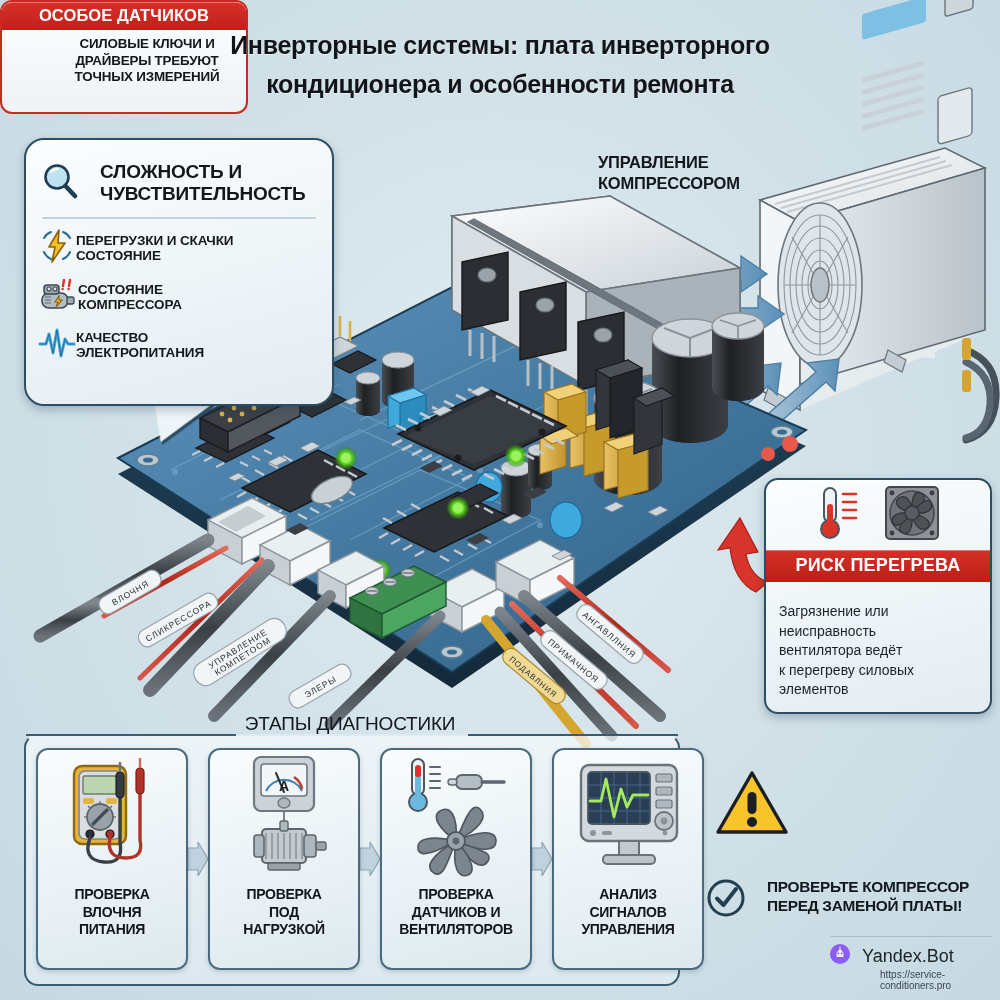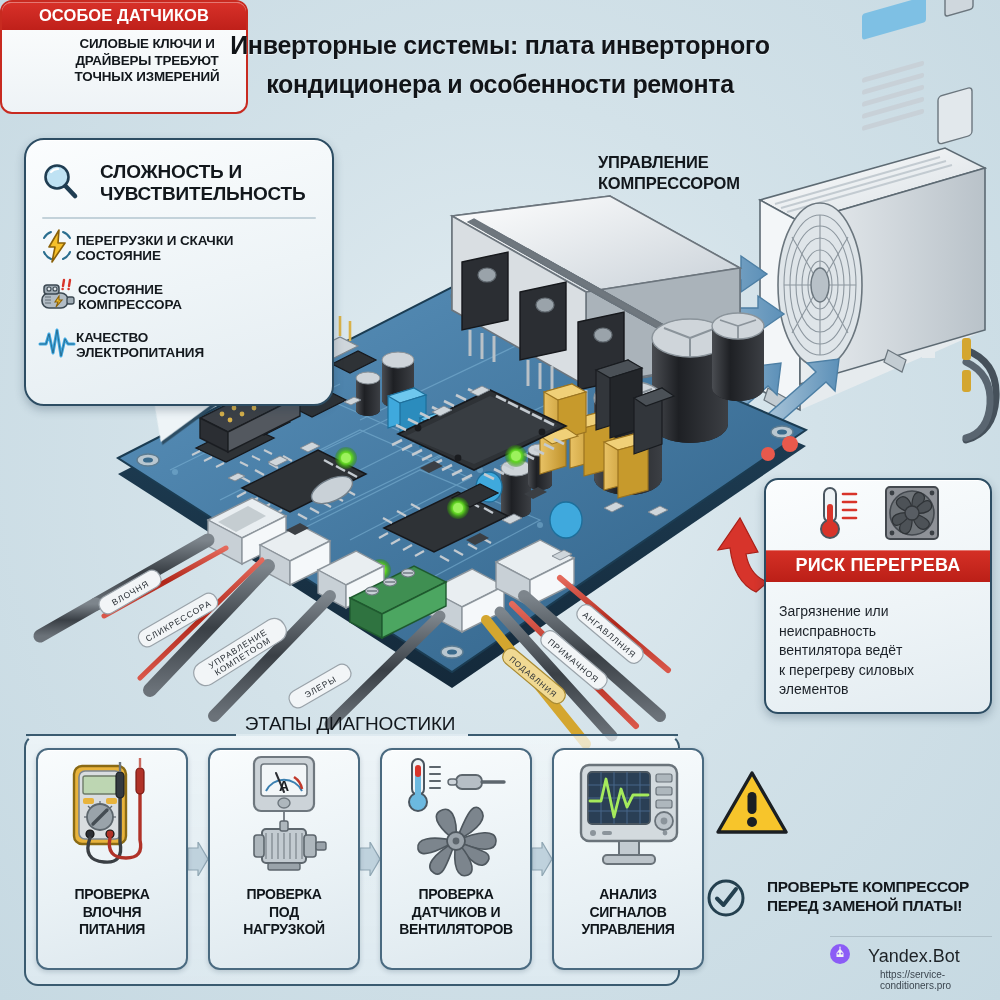--- a/index.html
+++ b/index.html
@@ -80,21 +80,21 @@
   }
   #warn-tri{position:absolute;left:716px;top:770px;width:72px;height:66px;}
 
   
   #checktip{position:absolute;left:706px;top:878px;display:flex;align-items:flex-start;gap:21px;}
   #checktip .ct{font-weight:bold;font-size:15.4px;line-height:18.5px;color:#12171c;letter-spacing:-.3px;}
 
   
   #footer{position:absolute;left:830px;top:944px;width:162px;text-align:left;}
   #footer .sep{position:absolute;left:0;top:-8px;width:162px;height:1px;background:#aebfc8;}
-  #footer .brand{display:flex;align-items:center;gap:18px;}
+  #footer .brand{display:flex;align-items:center;gap:12px;}
   #footer .bname{font-size:18px;color:#1d2226;}
   #footer .url{font-size:10px;color:#3c4650;margin-top:1px;margin-left:2px;padding-left:48px;}
 
   
   #diag{
     position:absolute;left:24px;top:734px;width:652px;height:248px;
     border:2px solid #3a5b70;border-top-color:transparent;border-radius:14px;
     background:linear-gradient(180deg,rgba(247,251,253,.72) 0%, rgba(225,236,242,.78) 100%);
   }
   #diag .topline{position:absolute;top:-2px;left:0;width:652px;height:2px;}

